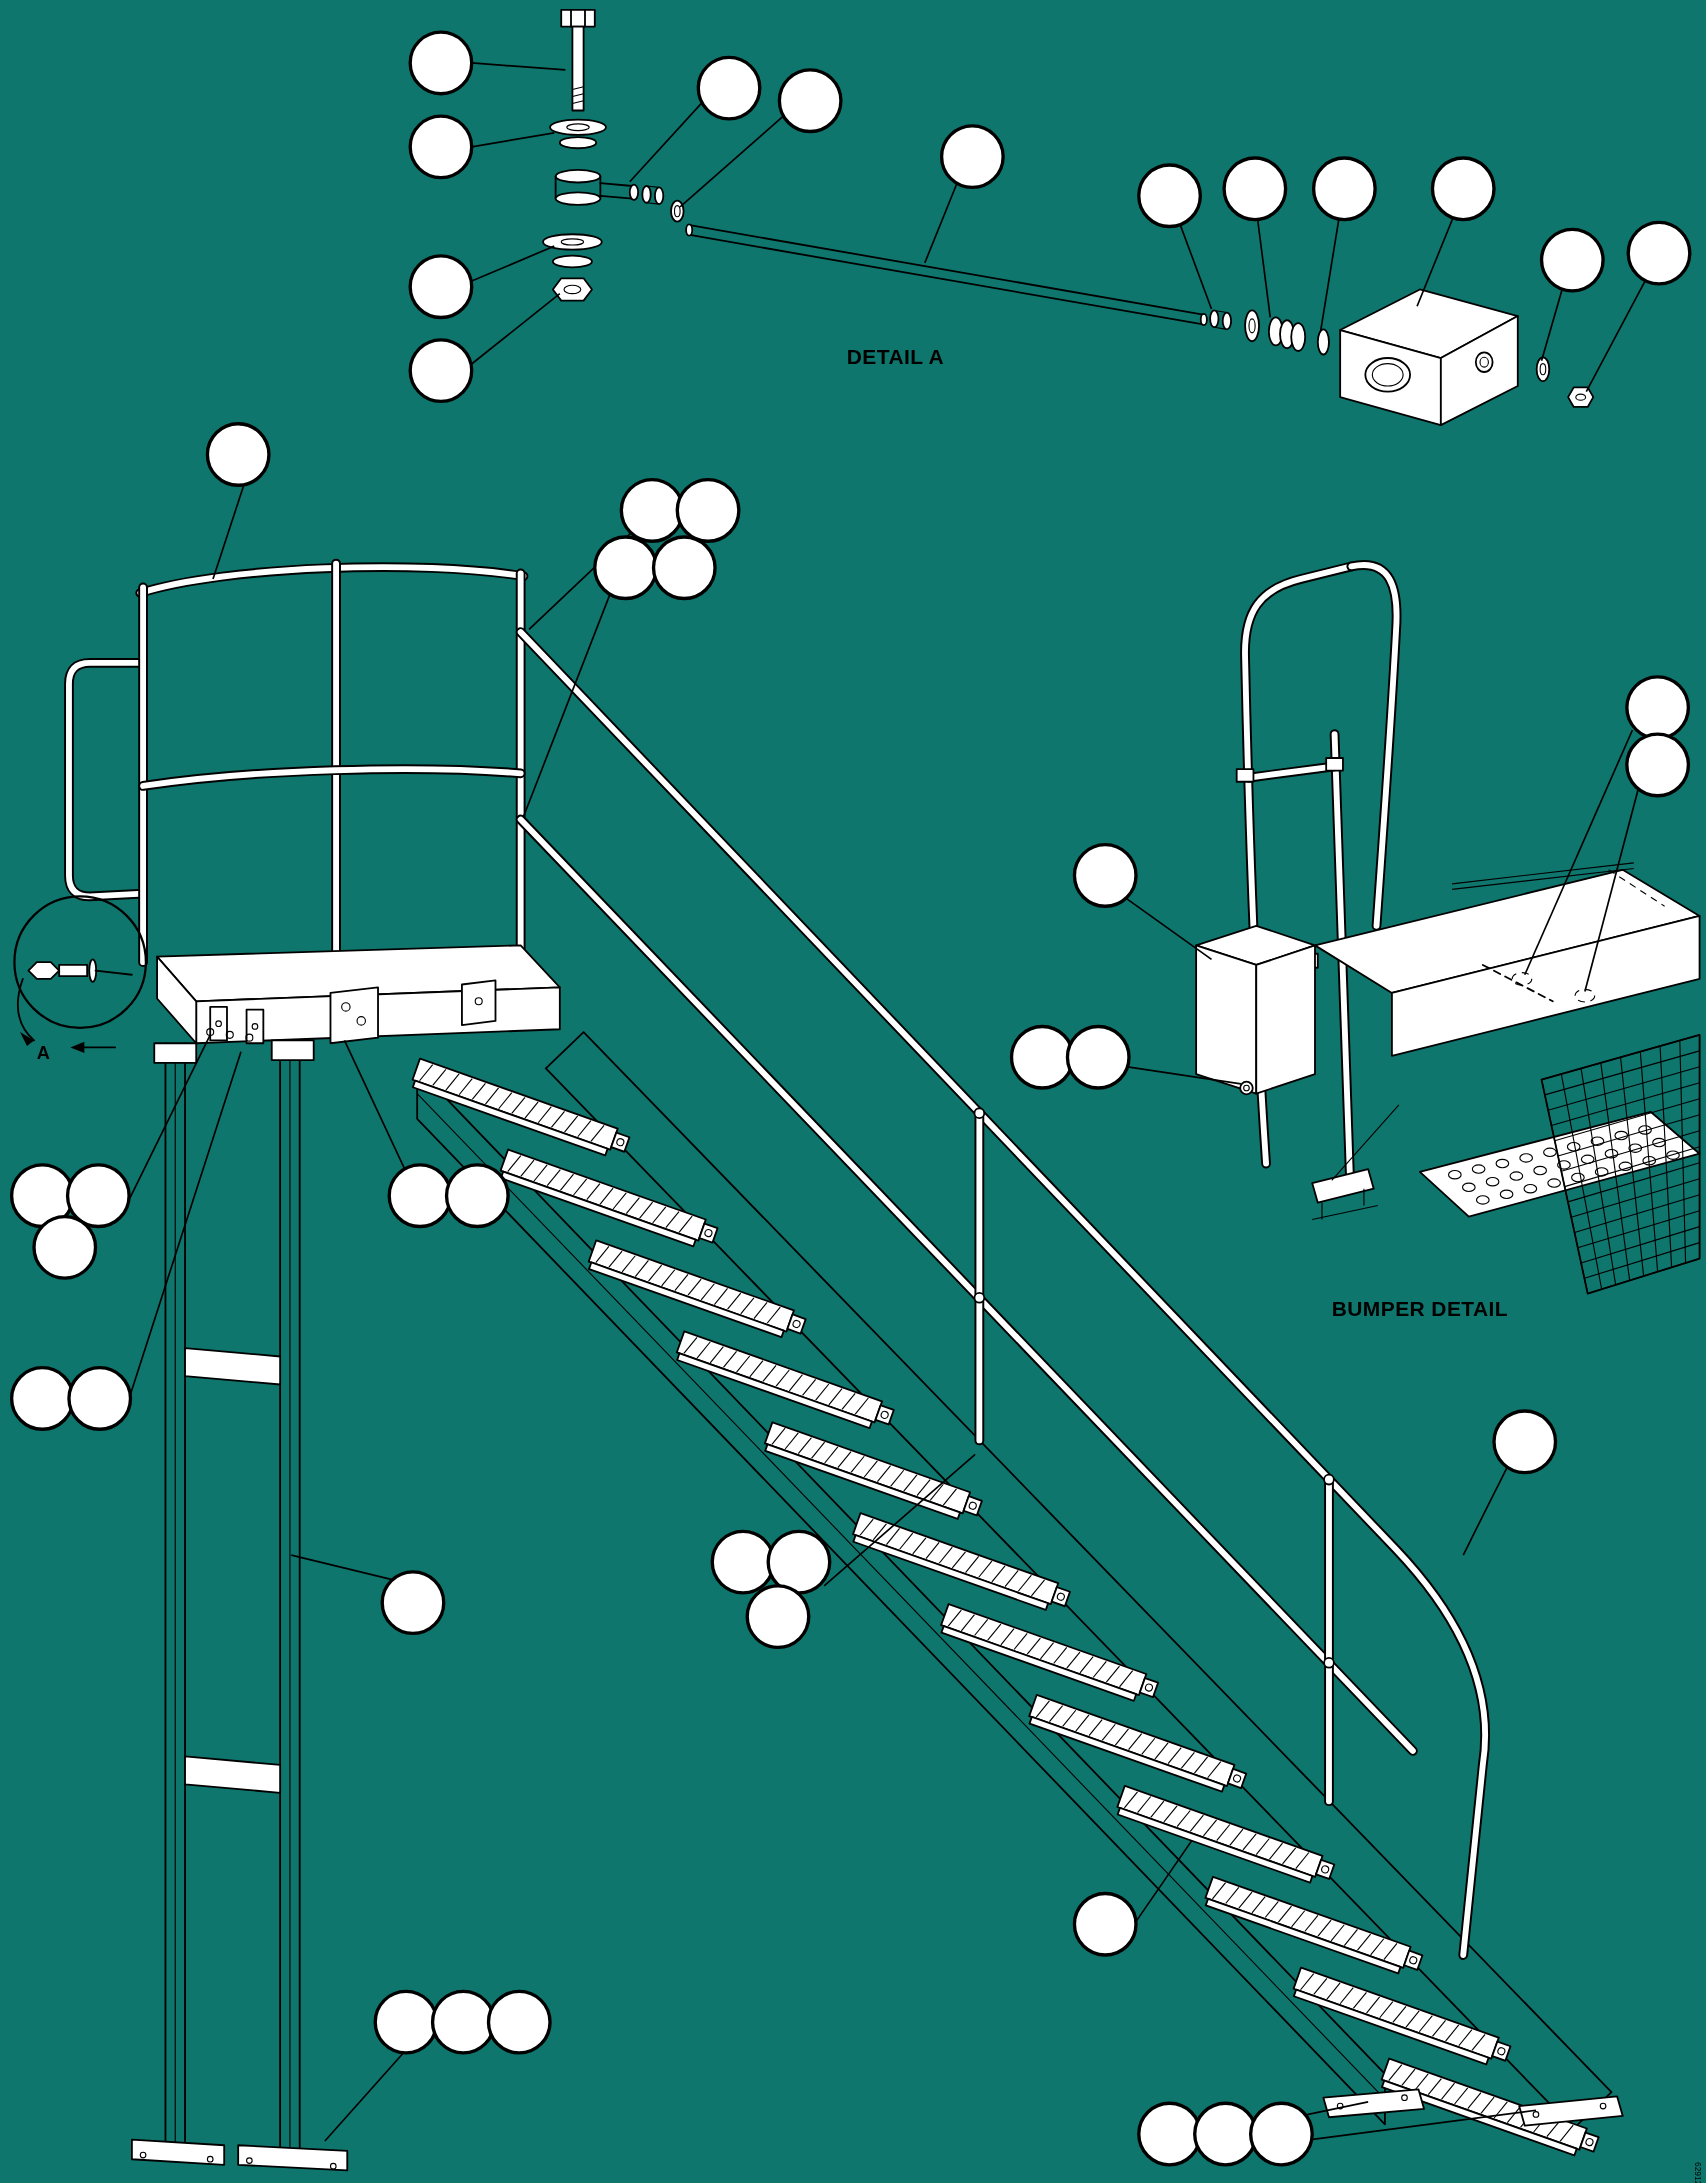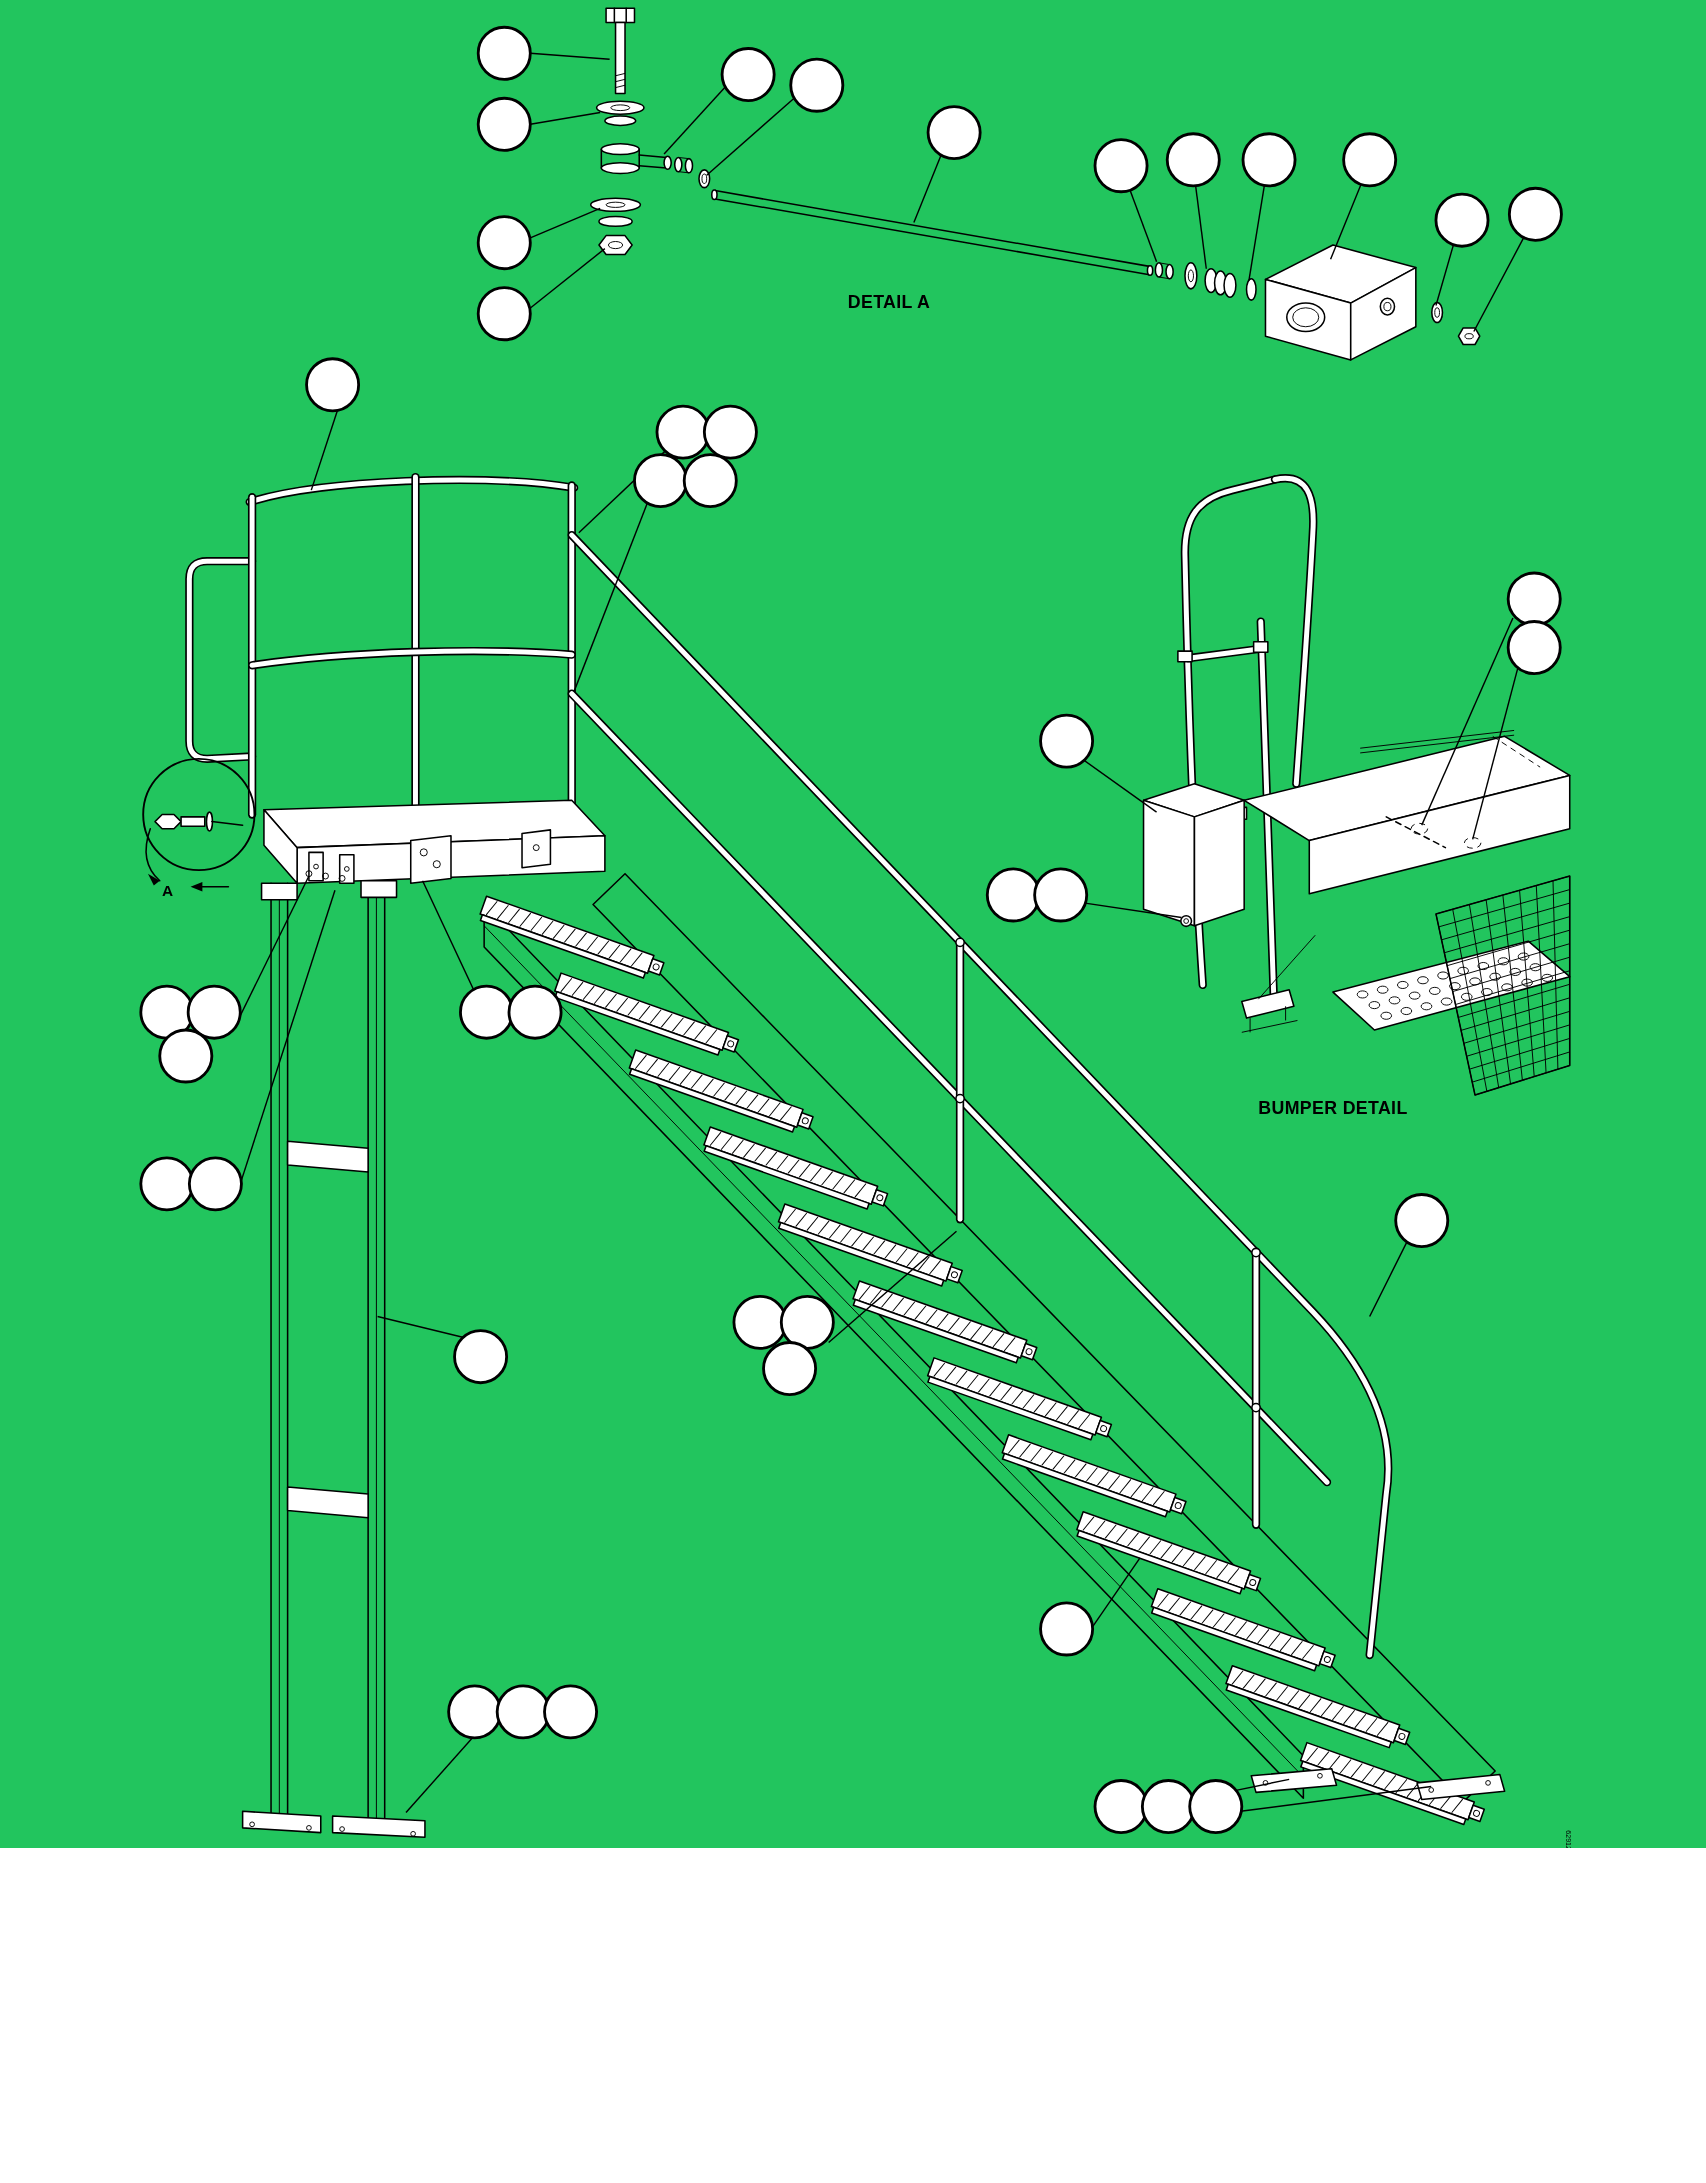--- a/index.html
+++ b/index.html
@@ -1,16 +1,16 @@
 <!DOCTYPE html>
 <html style="font-size:9.6px"><head>
 <meta charset="utf-8">
 <style>
   html,body{margin:0;padding:0;background:#fff;}
-  .page{width:1707px;height:1848px;background:#22c55e;position:relative;overflow:hidden;}
+  .page{width:1707px;height:2183px;background:#0f766e;position:relative;overflow:hidden;}
   svg{width:100%;height:100%;display:block;}
   .ln{fill:none;stroke:#000;stroke-width:1.3;stroke-linejoin:round;stroke-linecap:round;}
   .lnt{fill:none;stroke:#000;stroke-width:0.8;stroke-linejoin:round;}
   .fillw{fill:#fff;stroke:#000;stroke-width:1.3;stroke-linejoin:round;}
   .dash{stroke-dasharray:5 4;}
   .tube-o{fill:none;stroke:#000;stroke-width:7;stroke-linecap:round;stroke-linejoin:round;}
   .tube-i{fill:none;stroke:#fff;stroke-width:4.2;stroke-linecap:round;stroke-linejoin:round;}
   .leader{stroke:#000;stroke-width:1.2;}
   .callout{fill:#fff;stroke:#000;stroke-width:2.4;}
   .lbl{font:bold 15px "Liberation Sans",sans-serif;fill:#000;letter-spacing:.3px;}

